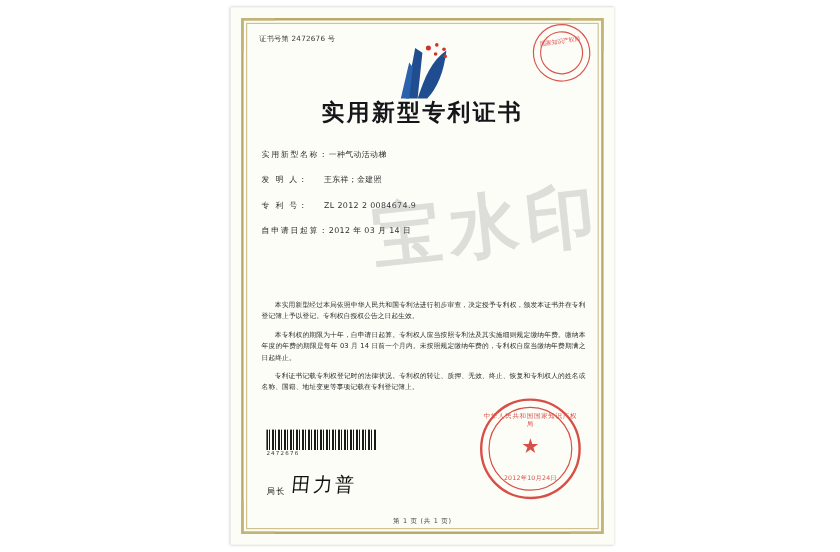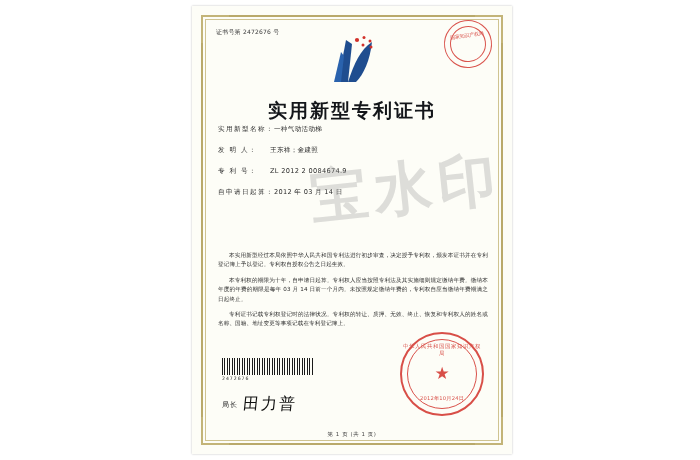--- a/index.html
+++ b/index.html
@@ -110,21 +110,21 @@
     transform: translateX(-50%);
     width: 88px;
     height: 52px;
   }
   .emblem svg { display: block; }
 
   
   .doc-title {
     position: absolute;
     left: 0; right: 0;
-    top: 92px;
+    top: 75px;
     text-align: center;
     font-family: "DejaVu Serif", "Liberation Serif", serif;
     font-size: 19px;
     font-weight: bold;
     color: #14161a;
     letter-spacing: 2px;
   }
 
   
   .fields {
@@ -191,21 +191,21 @@
     color: #333;
     letter-spacing: 1px;
   }
 
   
   .sign-row {
     position: absolute;
     left: 30px;
     top: 388px;
     display: flex;
-    align-items: center;
+    align-items: flex-end;
   }
   .sign-label {
     font-size: 7px;
     color: #222;
     letter-spacing: 1px;
   }
   .sign-name {
     margin-left: 5px;
     font-family: "DejaVu Serif", "Liberation Serif", serif;
     font-size: 16px;

